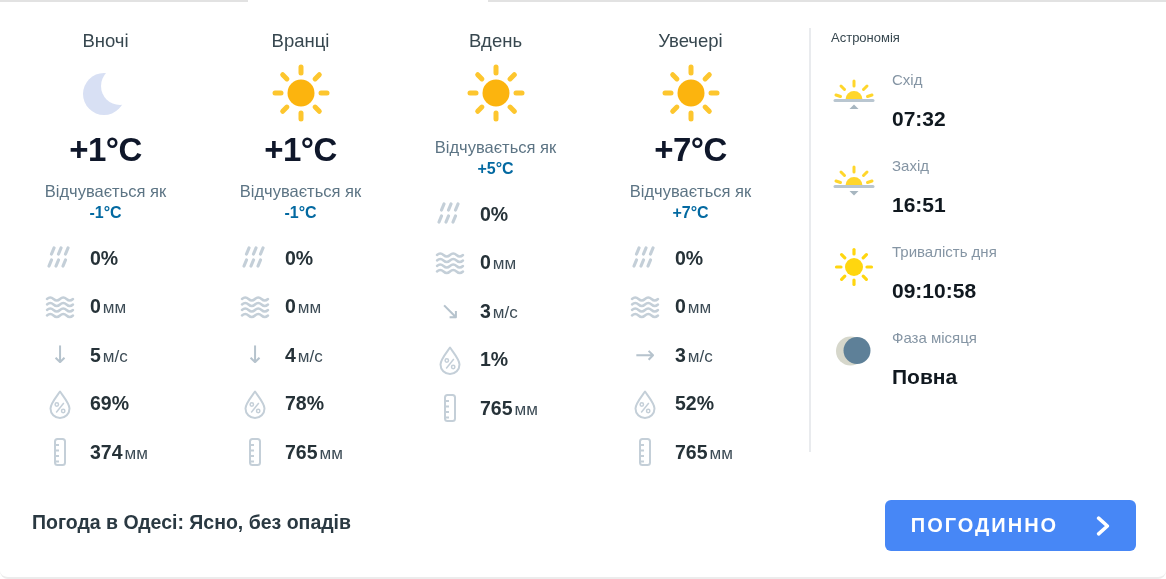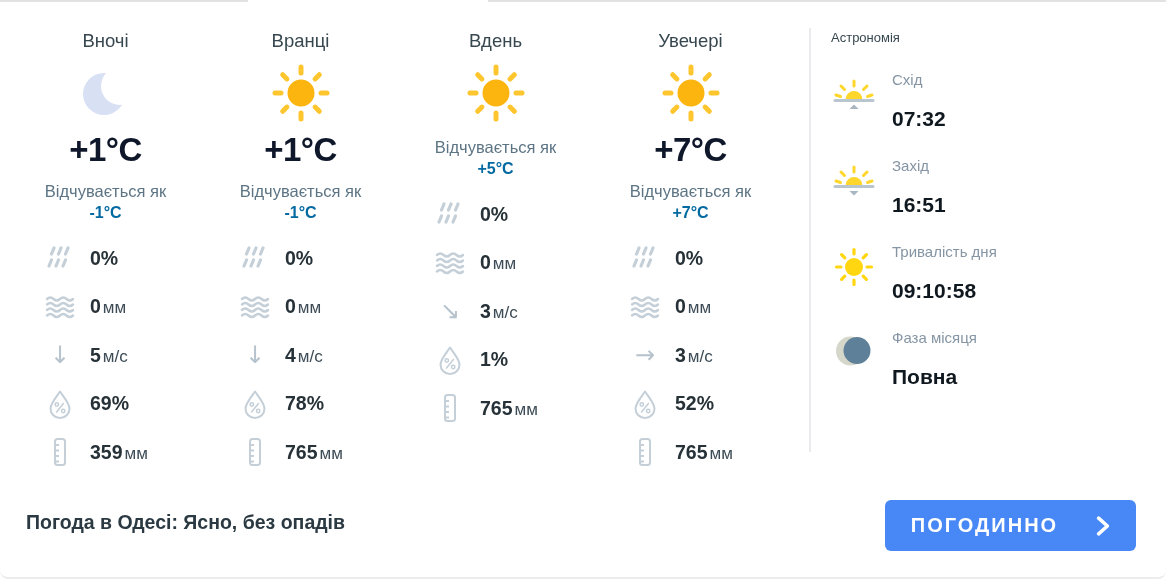--- a/index.html
+++ b/index.html
@@ -30,21 +30,21 @@
   .divider { position:absolute; left:809px; top:28px; width:2px; height:424px; background:#e9ebee; }
 
   .astronomy { position:absolute; left:831px; top:0; width:330px; }
   .astro-title { margin-top:30px; font-size:13px; color:#37474f; }
   .astro-item { display:flex; gap:15px; margin-top:26px; align-items:flex-start; }
   .astro-item:first-of-type { margin-top:28px; }
   .astro-icon { width:46px; height:40px; flex:none; margin-top:2px; display:flex; justify-content:center; }
   .astro-label { font-size:15px; color:#8595a4; }
   .astro-value { font-size:21px; font-weight:700; color:#10181f; margin-top:19px; }
 
-  .summary { position:absolute; left:26px; top:511px; font-size:19.5px; font-weight:700; color:#2a3942; }
+  .summary { position:absolute; left:32px; top:511px; font-size:19.5px; font-weight:700; color:#2a3942; }
   .hourly-btn {
     position:absolute; left:885px; top:500px; width:251px; height:51px;
     background:#4787f6; border:none; border-radius:6px; color:#fff;
     font-size:20px; font-weight:700; letter-spacing:2px;
     display:flex; align-items:center; justify-content:center; gap:38px;
     cursor:pointer; font-family:"Liberation Sans", sans-serif;
   }
 </style>
 </head>
 <body>
@@ -117,21 +117,21 @@
             </span>
             <span class="dval">69%</span>
           </div>
           <div class="drow">
             <span class="dicon">
               <svg width="20" height="30" viewBox="0 0 20 30">
                 <rect x="5" y="2" width="10" height="26" rx="2.5" stroke="#c4cfd8" stroke-width="2" fill="none"></rect>
                 <path d="M5 8 h4 M5 13.5 h4 M5 19 h4 M5 24.5 h4" stroke="#c4cfd8" stroke-width="1.8"></path>
               </svg>
             </span>
-            <span class="dval"><span>359</span><span class="dunit">мм</span></span>
+            <span class="dval"><span>374</span><span class="dunit">мм</span></span>
           </div>
         </div>
       </div>
 
       <div class="col">
         <div class="col-header">Вранці</div>
         <div class="col-icon">
           
           <svg width="64" height="64" viewBox="0 0 64 64">
             <circle cx="32" cy="32" r="13.5" fill="#fcb40e"></circle>

